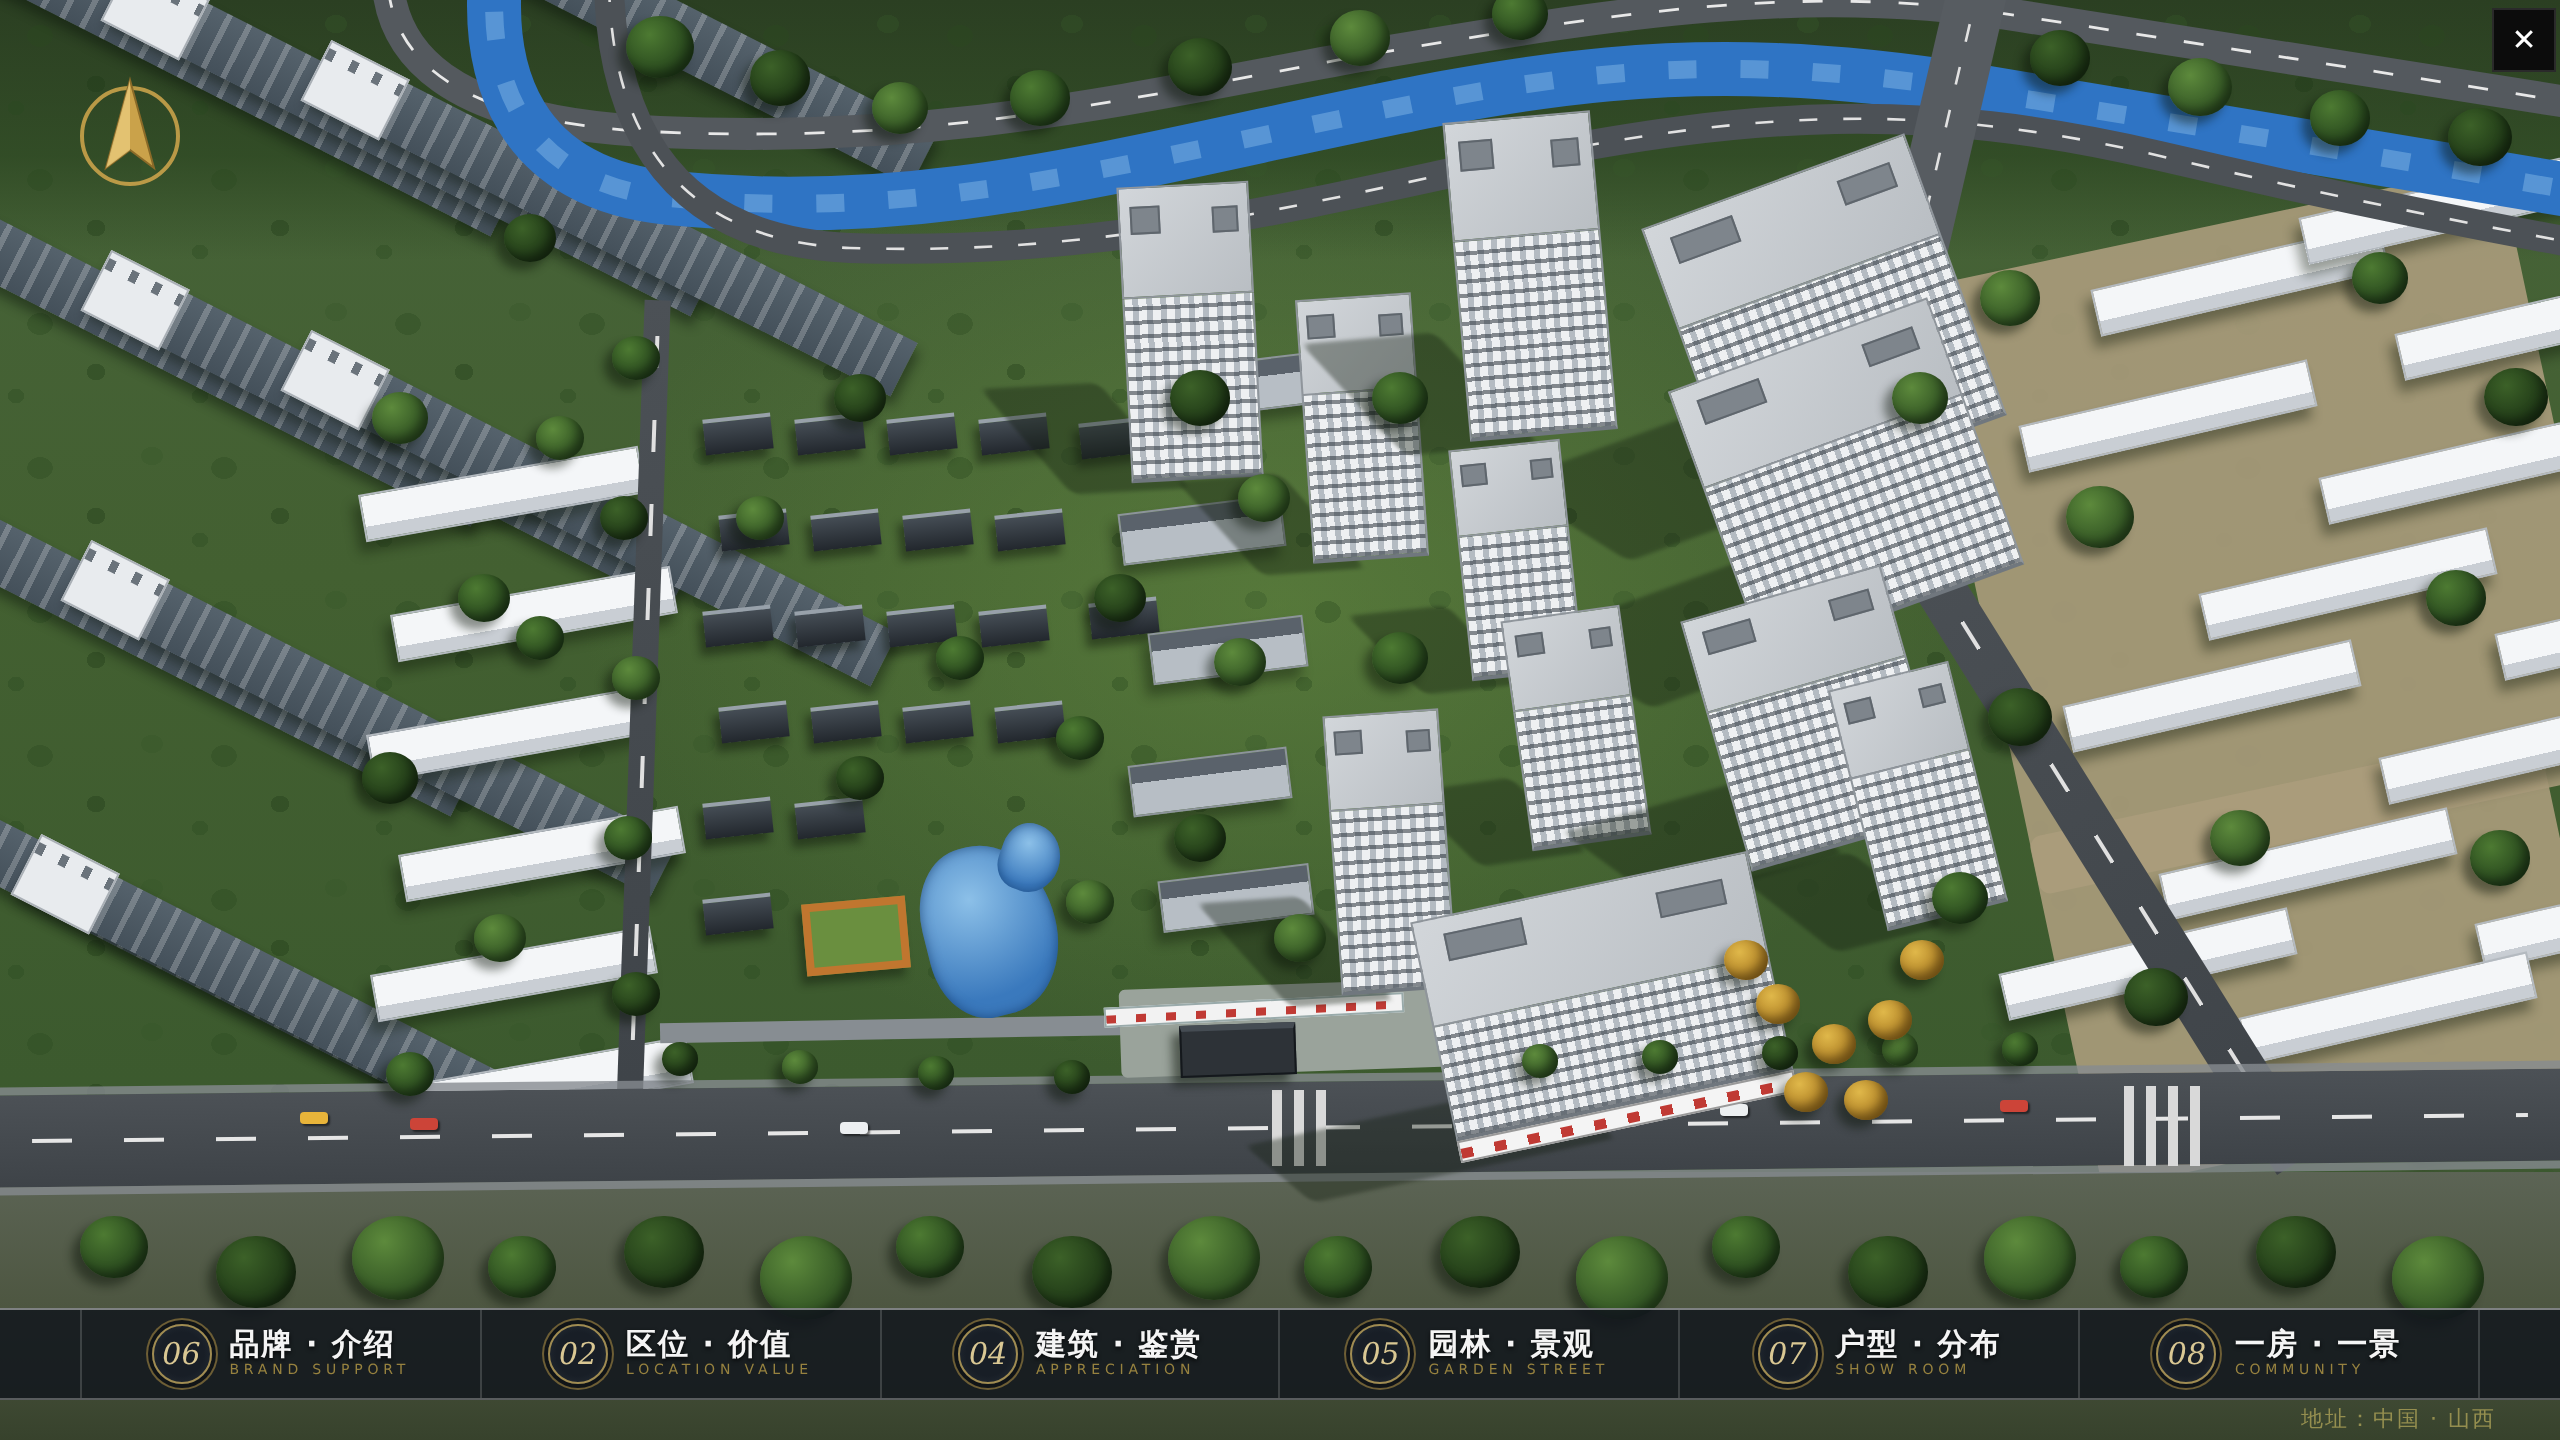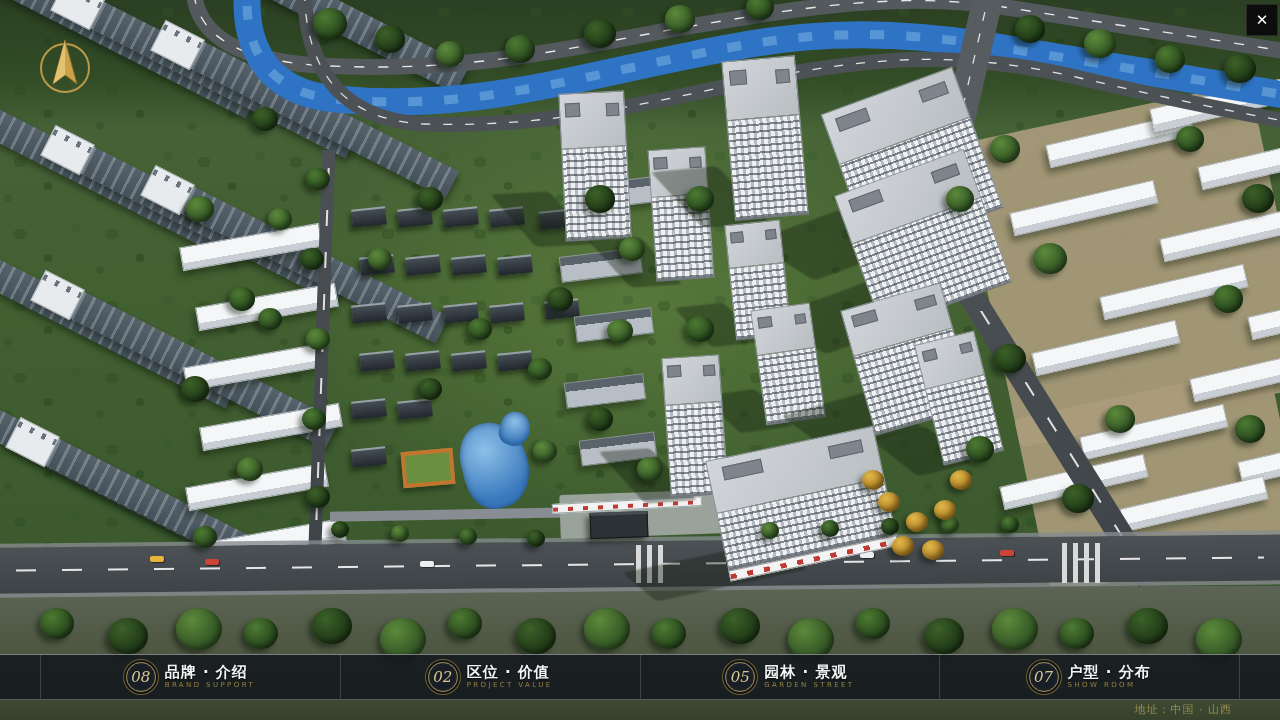--- a/index.html
+++ b/index.html
@@ -123,21 +123,21 @@
 
   .logo-cell{flex:0 0 136px;position:relative;}
   #logo-panel{position:absolute;left:50%;top:-11px;transform:translateX(-50%);
     width:122px;height:70px;background:#141920;border:1px solid #474e57;
     box-shadow:0 0 0 1px #090c10, 0 2px 6px rgba(0,0,0,.6);
     display:flex;flex-direction:column;align-items:center;justify-content:center;cursor:pointer;}
   #logo-title{font-family:"DejaVu Serif","Liberation Serif",serif;font-weight:bold;
     font-size:17px;color:#d2b069;letter-spacing:6px;text-indent:6px;margin-top:2px;}
   #logo-sub{font-size:5px;color:#8a7740;letter-spacing:2px;margin-top:2px;}
 
-  #address{position:absolute;right:48px;top:702px;z-index:21;font-size:11px;
+  #address{position:absolute;right:32px;top:702px;z-index:21;font-size:11px;
     color:rgba(165,155,85,.85);letter-spacing:1px;}
 </style>
 </head>
 <body>
 
 <div id="stage">
 
   <div id="scene">
     <div class="band-top"></div>
 
@@ -453,34 +453,43 @@
     <circle cx="29" cy="34" r="24" fill="none" stroke="#c9a24a" stroke-width="2" opacity=".9"></circle>
     <polygon points="29,6 41,50 29,41 17,50" fill="#caa24a" stroke="#8a6a28" stroke-width="1"></polygon>
     <polygon points="29,6 29,41 17,50" fill="#e7c878" opacity=".85"></polygon>
   </svg>
 
   <button id="close-btn">✕</button>
 
   <nav id="navbar">
     <div class="nav-item">
       <div class="badge">
-          <span>08</span>
+          <span>06</span>
         </div>
       <div class="nav-texts">
           <div class="zh">品牌 · 介绍</div>
         <div class="en">BRAND SUPPORT</div>
         </div>
     </div>
     <div class="nav-item">
       <div class="badge">
           <span>02</span>
         </div>
       <div class="nav-texts">
           <div class="zh">区位 · 价值</div>
-        <div class="en">PROJECT VALUE</div>
+        <div class="en">LOCATION VALUE</div>
+        </div>
+    </div>
+    <div class="nav-item">
+      <div class="badge">
+          <span>04</span>
+        </div>
+      <div class="nav-texts">
+          <div class="zh">建筑 · 鉴赏</div>
+        <div class="en">APPRECIATION</div>
         </div>
     </div>
 
 
     <div class="nav-item">
       <div class="badge">
           <span>05</span>
         </div>
       <div class="nav-texts">
           <div class="zh">园林 · 景观</div>
@@ -489,16 +498,25 @@
     </div>
     <div class="nav-item">
       <div class="badge">
           <span>07</span>
         </div>
       <div class="nav-texts">
           <div class="zh">户型 · 分布</div>
         <div class="en">SHOW ROOM</div>
         </div>
     </div>
+    <div class="nav-item">
+      <div class="badge">
+          <span>08</span>
+        </div>
+      <div class="nav-texts">
+          <div class="zh">一房 · 一景</div>
+        <div class="en">COMMUNITY</div>
+        </div>
+    </div>
   </nav>
 
   <div id="address">地址：中国 · 山西</div>
 </div>
 
 </body></html>

